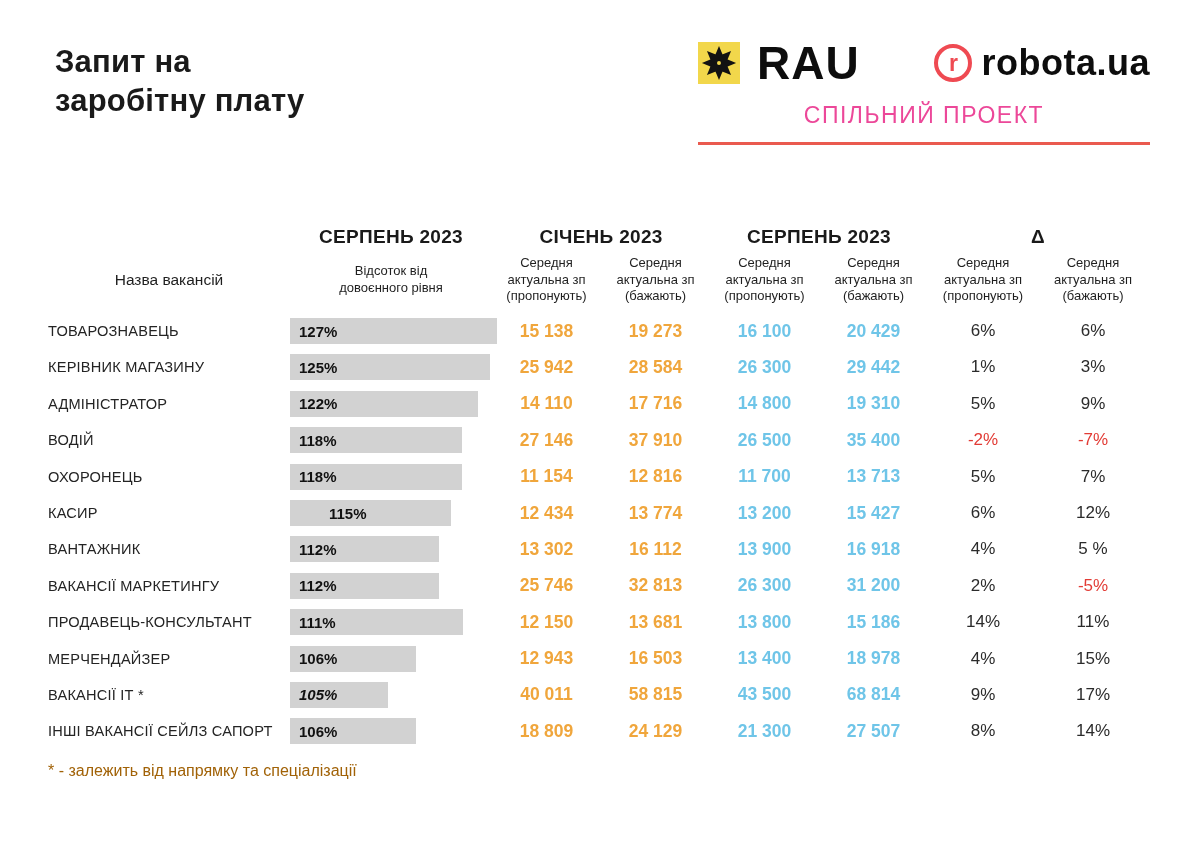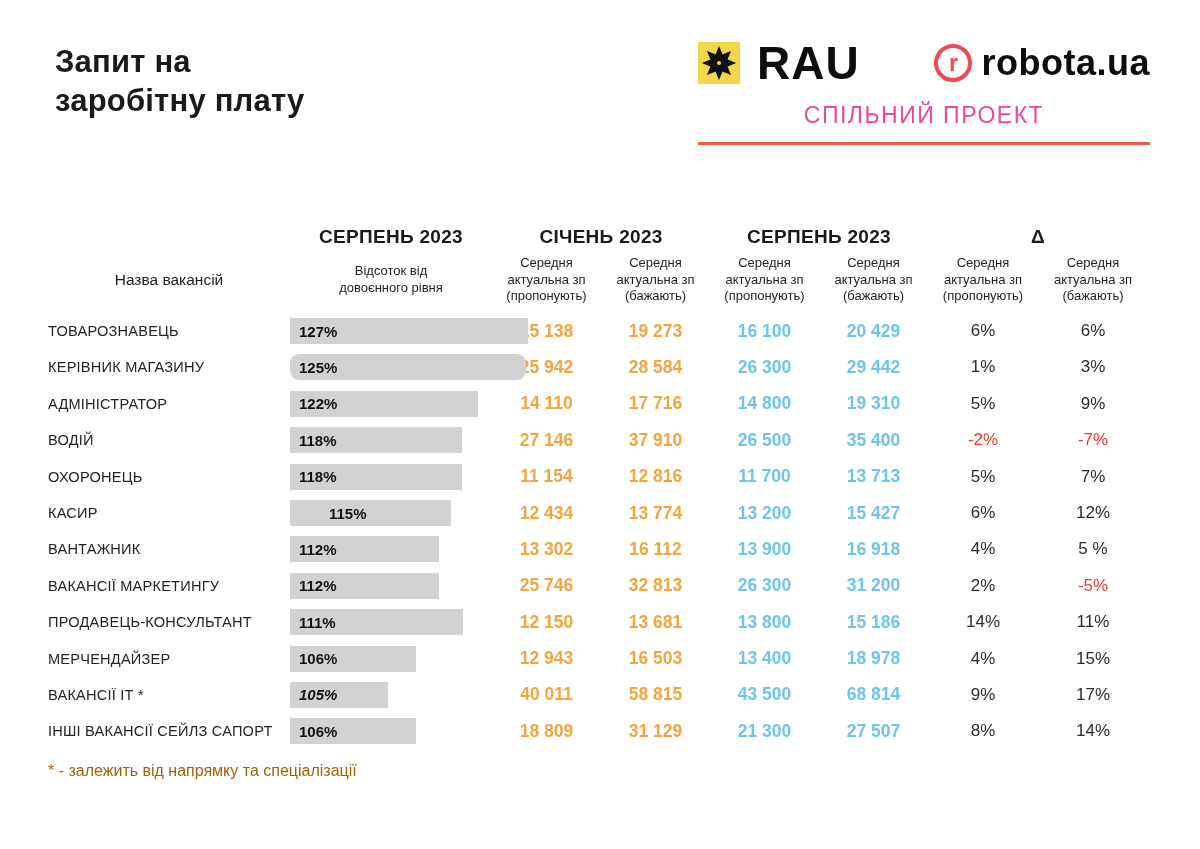--- a/index.html
+++ b/index.html
@@ -115,36 +115,36 @@
         <div class="wrap">Середня актуальна зп (пропонують)</div>
       </div>
     <div class="subhead-cell">
         <div class="wrap">Середня актуальна зп (бажають)</div>
       </div>
   </div>
   <div class="rows">
   <div class="grid trow">
     <div class="job-name">ТОВАРОЗНАВЕЦЬ</div>
     <div class="bar-cell">
-      <div class="pct-bar" style="width: 238px;">
+      <div class="pct-bar" style="width: 207px;">
         <span>127%</span>
       </div>
     </div>
     <div class="num jan">15 138</div>
     <div class="num jan">19 273</div>
     <div class="num aug">16 100</div>
     <div class="num aug">20 429</div>
     <div class="num delta">6%</div>
     <div class="num delta">6%</div>
   </div>
 
   <div class="grid trow">
     <div class="job-name">КЕРІВНИК МАГАЗИНУ</div>
     <div class="bar-cell">
-      <div class="pct-bar" style="width: 236px; border-radius: 9px;">
+      <div class="pct-bar" style="width: 200px;">
         <span>125%</span>
       </div>
     </div>
     <div class="num jan">25 942</div>
     <div class="num jan">28 584</div>
     <div class="num aug">26 300</div>
     <div class="num aug">29 442</div>
     <div class="num delta">1%</div>
     <div class="num delta">3%</div>
   </div>
@@ -285,21 +285,21 @@
   </div>
 
   <div class="grid trow">
     <div class="job-name">ІНШІ ВАКАНСІЇ СЕЙЛЗ САПОРТ</div>
     <div class="bar-cell">
       <div class="pct-bar" style="width: 126px;">
         <span>106%</span>
       </div>
     </div>
     <div class="num jan">18 809</div>
-    <div class="num jan">31 129</div>
+    <div class="num jan">24 129</div>
     <div class="num aug">21 300</div>
     <div class="num aug">27 507</div>
     <div class="num delta">8%</div>
     <div class="num delta">14%</div>
   </div>
 </div>
 </div>
 
 <div class="footnote">* - залежить від напрямку та спеціалізації</div>
 

